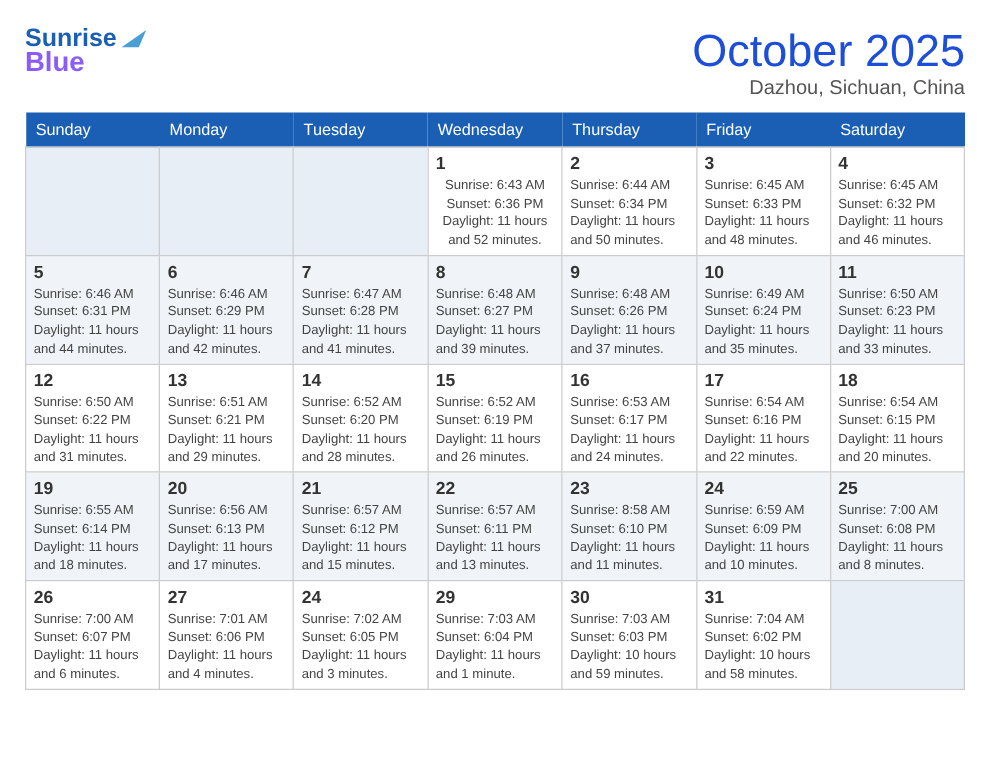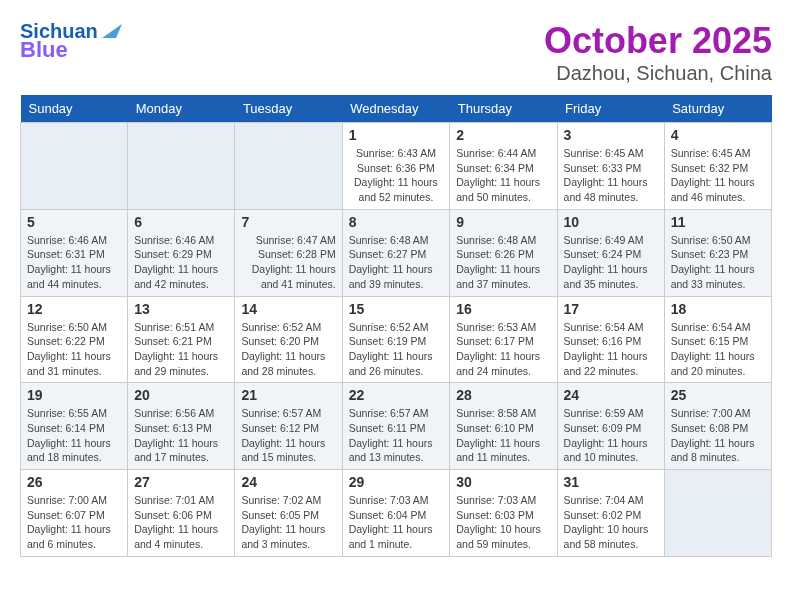--- a/index.html
+++ b/index.html
@@ -27,25 +27,25 @@
       line-height: 1.1;
     }
     .logo-text span {
       color: #1a5fb4;
     }
     .title-block {
       text-align: right;
     }
     .month-title {
       font-size: 36px;
-      font-weight: bold;
-      color: #a21caf;
+      font-weight: normal;
+      color: #1d4ed8;
     }
     .location {
-      font-size: 20px;
+      font-size: 16px;
       color: #555;
     }
     .calendar-table {
       width: 100%;
       border-collapse: collapse;
       font-size: 11px;
       padding-left: 48px;
     }
     .calendar-table th {
       background-color: #1a5fb4;
@@ -85,21 +85,21 @@
     }
   </style>
 </head>
 <body>
 
 <div class="header">
   <div class="logo">
     <div style="display:flex;flex-direction:column;align-items:flex-start;">
       <div style="display:flex;align-items:center;">
         <span class="logo-text">
-          <span>Sichuan</span>
+          <span>Sunrise</span>
         </span>
         <svg width="20" height="22" viewBox="0 0 20 22" style="margin-left:4px;margin-top:-8px;">
           <polygon points="0,22 20,8 14,22" fill="#4a9fd4"></polygon>
         </svg>
       </div>
       <span class="logo-text" style="color:#8b5cf6;font-size:22px;margin-top:-4px;">Blue</span>
     </div>
   </div>
   <div class="title-block">
     <div class="month-title">October 2025</div>
@@ -163,21 +163,21 @@
         </td>
         <td>
           <div class="day-number">6</div>
           <div class="day-info" style="white-space: pre-line;">Sunrise: 6:46 AM
 Sunset: 6:29 PM
 Daylight: 11 hours
 and 42 minutes.</div>
         </td>
         <td>
           <div class="day-number">7</div>
-          <div class="day-info" style="white-space: pre-line; text-align: right;">Sunrise: 6:47 AM
+          <div class="day-info" style="white-space: pre-line;">Sunrise: 6:47 AM
 Sunset: 6:28 PM
 Daylight: 11 hours
 and 41 minutes.</div>
         </td>
         <td>
           <div class="day-number">8</div>
           <div class="day-info" style="white-space: pre-line;">Sunrise: 6:48 AM
 Sunset: 6:27 PM
 Daylight: 11 hours
 and 39 minutes.</div>
@@ -278,21 +278,21 @@
 and 15 minutes.</div>
         </td>
         <td>
           <div class="day-number">22</div>
           <div class="day-info" style="white-space: pre-line;">Sunrise: 6:57 AM
 Sunset: 6:11 PM
 Daylight: 11 hours
 and 13 minutes.</div>
         </td>
         <td>
-          <div class="day-number">28</div>
+          <div class="day-number">23</div>
           <div class="day-info" style="white-space: pre-line;">Sunrise: 8:58 AM
 Sunset: 6:10 PM
 Daylight: 11 hours
 and 11 minutes.</div>
         </td>
         <td>
           <div class="day-number">24</div>
           <div class="day-info" style="white-space: pre-line;">Sunrise: 6:59 AM
 Sunset: 6:09 PM
 Daylight: 11 hours

